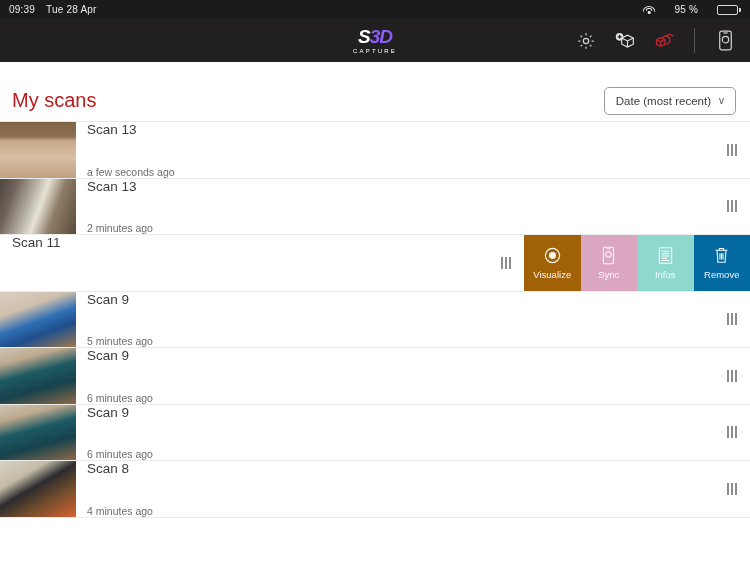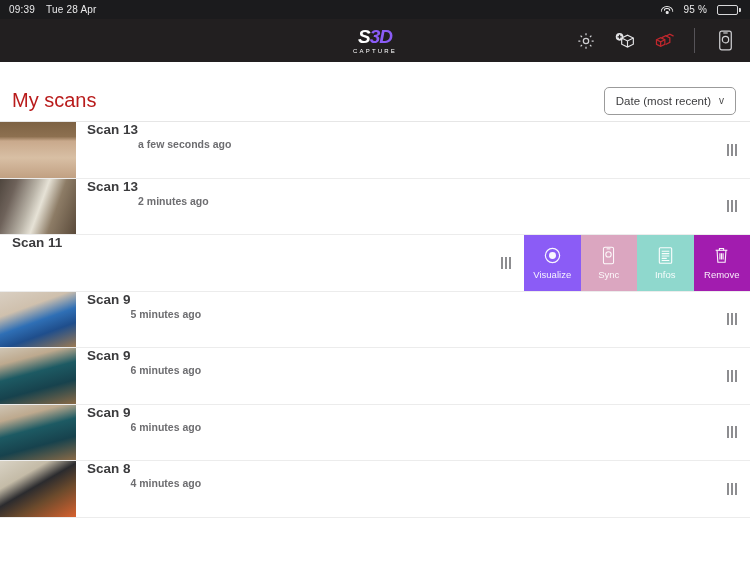--- a/index.html
+++ b/index.html
@@ -15,21 +15,21 @@
     height: 19px;
     background: #1b1b1d;
     color: #e9e9ea;
     display: flex;
     align-items: center;
     padding: 0 9px;
     font-size: 10px;
     letter-spacing: .2px;
   }
   .statusbar .sb-left { display: flex; align-items: center; gap: 11px; }
-  .statusbar .sb-right { margin-left: auto; display: flex; align-items: center; gap: 10px; }
+  .statusbar .sb-right { margin-left: auto; display: flex; align-items: center; gap: 19px; }
   .wifi-icon { display: inline-block; width: 13px; height: 10px; position: relative; }
   .wifi-icon i {
     position: absolute; left: 50%; transform: translateX(-50%);
     border: 1.4px solid #e9e9ea; border-bottom: none;
     border-radius: 50% 50% 0 0 / 100% 100% 0 0;
   }
   .wifi-icon i:nth-child(1) { width: 13px; height: 6px; top: 1px; }
   .wifi-icon i:nth-child(2) { width: 7px; height: 3.4px; top: 3.6px; }
   .wifi-icon i:nth-child(3) { width: 2.6px; height: 2.6px; top: 6.6px; background: #e9e9ea; border-radius: 50%; border: none; }
   .batt { display: inline-flex; align-items: center; }
@@ -89,21 +89,21 @@
     display: flex;
     align-items: stretch;
     height: 56.5px;
     border-bottom: 1px solid #ececec;
     background: #fff;
     position: relative;
     overflow: hidden;
   }
   .thumb { width: 76px; flex: 0 0 76px; background: #c8bba6; position: relative; overflow: hidden; }
   .thumb .scene { position: absolute; inset: 0; }
-  .row-body { flex: 1; display: flex; justify-content: flex-start; padding-left: 11px; font-weight: bold; }
+  .row-body { flex: 1; display: flex; flex-direction: column; justify-content: space-between; padding-left: 11px; }
   .row-title { font-size: 13.5px; color: #3b3b3d; line-height: 1.25; }
   .row-sub { font-size: 10.5px; color: #6d6d70; margin-top: 16px; }
   .handle { width: 36px; display: flex; align-items: center; justify-content: center; cursor: grab; }
   .handle span { display: inline-block; width: 10px; height: 12px; position: relative; }
   .handle span i {
     position: absolute; top: 0; width: 1.6px; height: 12px; background: #8d8d90;
   }
   .handle span i:nth-child(1) { left: 0; }
   .handle span i:nth-child(2) { left: 4px; }
   .handle span i:nth-child(3) { left: 8px; }
@@ -234,21 +234,21 @@
       </div>
       <div class="swipe-spacer"></div>
       <div class="handle">
         <span>
           <i></i>
           <i></i>
           <i></i>
         </span>
       </div>
       <div class="actions">
-        <div class="action" style="background:#8b5cf6">
+        <div class="action" style="background:#a16207">
           <span class="ico">
             <svg width="19" height="19" viewBox="0 0 24 24" fill="none" stroke="#ffffff" stroke-width="1.5" opacity=".95">
               <circle cx="12" cy="12" r="9"></circle>
               <circle cx="12" cy="12" r="4.4" fill="#ffffff" stroke="none"></circle>
             </svg>
           </span>
           <span class="lbl">Visualize</span>
         </div>
         <div class="action" style="background:#dba6c0">
           <span class="ico">
@@ -262,21 +262,21 @@
         </div>
         <div class="action" style="background:#8fd8cd">
           <span class="ico">
             <svg width="17" height="19" viewBox="0 0 20 24" fill="none" stroke="#ffffff" stroke-width="1.4" opacity=".95">
               <rect x="2.2" y="2.2" width="15.6" height="19.6" rx="1.2"></rect>
               <path d="M5.2 6.6h9.6M5.2 9.6h9.6M5.2 12.6h9.6M5.2 15.6h6.4M5.2 18.4h9.6"></path>
             </svg>
           </span>
           <span class="lbl">Infos</span>
         </div>
-        <div class="action" style="background:#a21caf">
+        <div class="action" style="background:#0369a1">
           <span class="ico">
             <svg width="17" height="19" viewBox="0 0 20 24" fill="none" stroke="#ffffff" stroke-width="1.4" opacity=".95">
               <path d="M2.6 5.4h14.8"></path>
               <path d="M7.4 5.4V3.2h5.2v2.2"></path>
               <path d="M4.4 5.4l1 15.2h9.2l1-15.2"></path>
               <path d="M8 9.2v8M12 9.2v8M10 9.2v8"></path>
             </svg>
           </span>
           <span class="lbl">Remove</span>
         </div>

